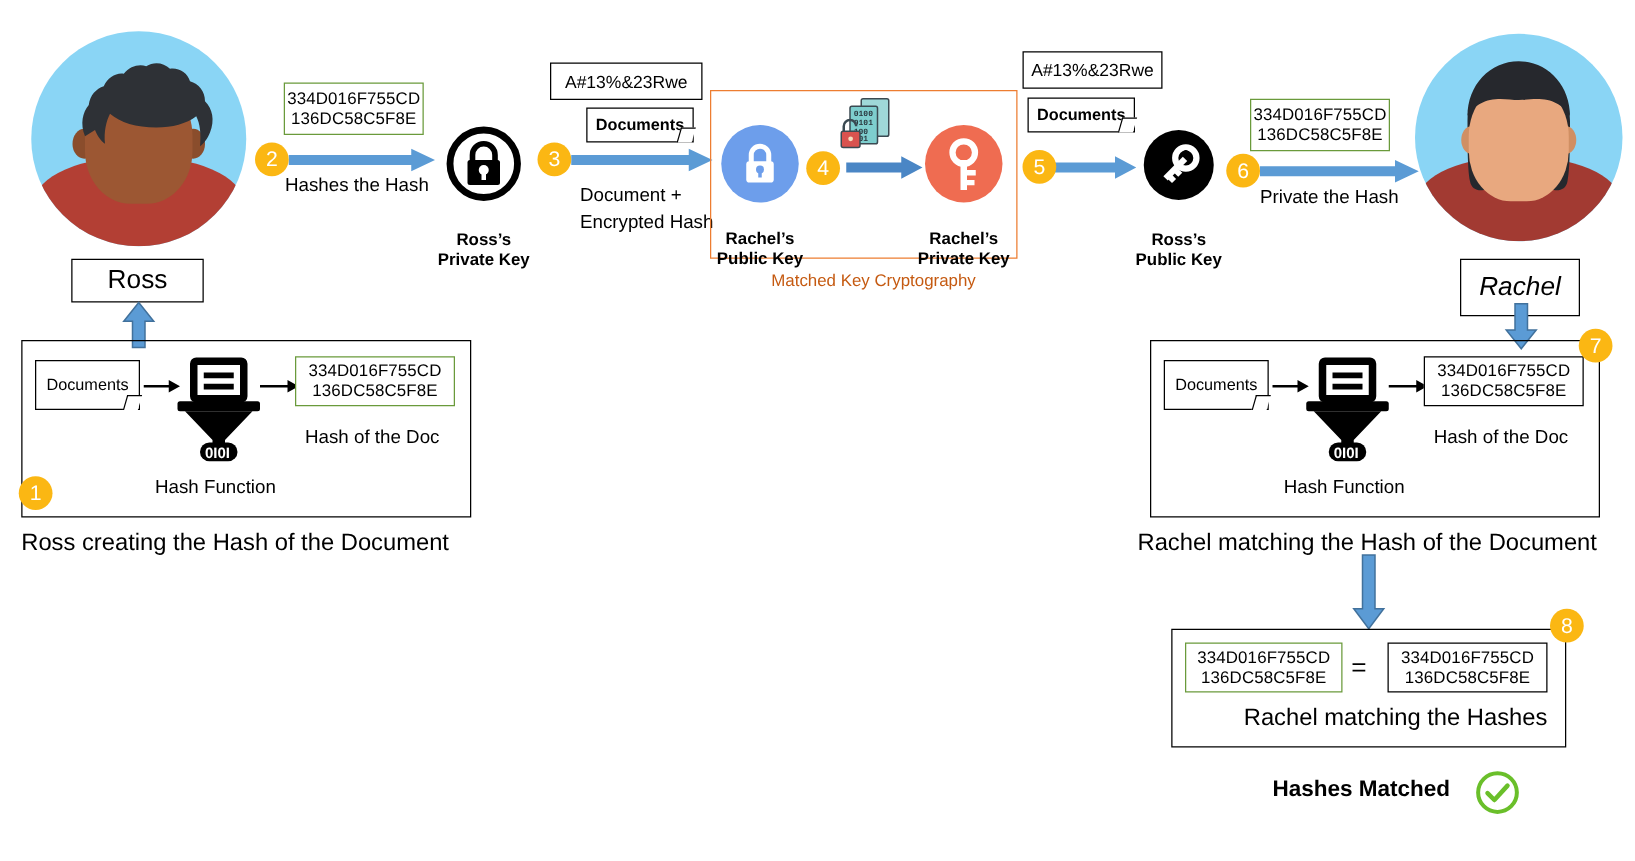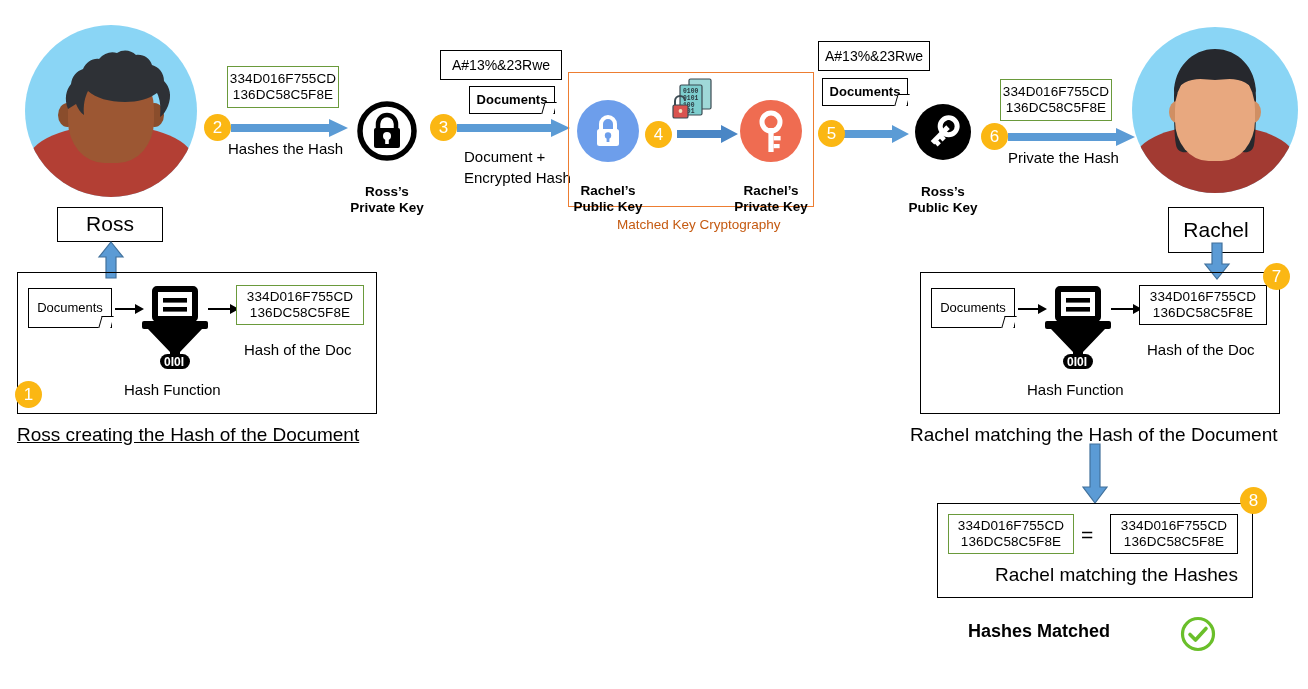--- a/index.html
+++ b/index.html
@@ -227,21 +227,21 @@
       <path fill="#26282d" d="M42 70c0-26 17-46 41-46s41 20 41 46c0 18 0 38-2 48-1 6-6 8-11 7-5-1-7-5-7-11V74H62v40c0 6-2 10-7 11-5 1-10-1-11-7-2-10-2-30-2-48z"></path>
     </svg>
     <div class="av-ear" style="left:37px;top:74px;width:16px;height:22px;background:#d08f63;"></div>
     <div class="av-ear" style="right:37px;top:74px;width:16px;height:22px;background:#d08f63;"></div>
     <div class="av-head" style="top:38px;width:80px;height:96px;background:#e8a87f;"></div>
     <svg class="abs" style="left:0;top:0;" width="166" height="166" viewBox="0 0 166 166">
       <path fill="#26282d" d="M83 22c23 0 41 19 41 44 0-2-8-11-18-13-9-2-16 0-23 0s-14-2-23 0c-10 2-18 11-18 13 0-25 18-44 41-44z"></path>
     </svg>
   </div>
 </div>
-<div class="obox namebox" style="left:1168px;top:207px;width:96px;height:46px;">
+<div class="obox namebox" style="left:1168px;top:207px;width:96px;height:46px;font-style:italic;">
   <span>Rachel</span>
 </div>
 <svg class="abs" style="left:1202px;top:243px;" width="30" height="37" viewBox="0 0 30 37">
   <path d="M10 0 L20 0 L20 21 L27 21 L15 36 L3 21 L10 21 Z" fill="#5b9bd5" stroke="#41719c" stroke-width="1.2"></path>
 </svg>
 
 <div class="abs" style="left:17px;top:272px;width:360px;height:142px;border:1.3px solid #000;box-sizing:border-box;"></div>
 <div class="obox" style="left:28px;top:288px;width:84px;height:40px;font-size:13px;">
   <span>Documents</span>
   <span class="fold"></span>
@@ -269,21 +269,21 @@
 </div>
 <div class="cap" style="left:244px;top:341px;">
   <span>Hash of the Doc</span>
 </div>
 <div class="cap" style="left:124px;top:381px;">
   <span>Hash Function</span>
 </div>
 <div class="badge" style="left:15px;top:381px;">
   <span>1</span>
 </div>
-<div class="cap-lg" style="left:17px;top:424px;text-decoration:underline;">
+<div class="cap-lg" style="left:17px;top:424px;">
   <span>Ross creating the Hash of the Document</span>
 </div>
 
 <div class="abs" style="left:920px;top:272px;width:360px;height:142px;border:1.3px solid #000;box-sizing:border-box;"></div>
 <div class="obox" style="left:931px;top:288px;width:84px;height:40px;font-size:13px;">
   <span>Documents</span>
   <span class="fold"></span>
 </div>
 <svg class="abs" style="left:1018px;top:303px;" width="30" height="12" viewBox="0 0 30 12">
   <path d="M0 5 L20 5 L20 1 L29 6 L20 11 L20 7 L0 7 Z" fill="#000"></path>
@@ -335,19 +335,19 @@
   <span>334D016F755CD
 136DC58C5F8E</span>
 </div>
 <div class="cap-lg" style="left:967px;top:564px;margin-left:28px;">
   <span>Rachel matching the Hashes</span>
 </div>
 <div class="badge" style="left:1240px;top:487px;">
   <span>8</span>
 </div>
 
-<div class="matched" style="left:968px;top:621px;">
+<div class="matched" style="left:1018px;top:621px;">
   <span>Hashes Matched</span>
 </div>
 <svg class="abs" style="left:1179px;top:615px;" width="38" height="38" viewBox="0 0 38 38">
   <circle cx="19" cy="19" r="15.5" fill="none" stroke="#6abf2a" stroke-width="3.2"></circle>
   <path d="M11 19.5 L16.5 25 L27 13.5" fill="none" stroke="#6abf2a" stroke-width="3.6" stroke-linecap="round" stroke-linejoin="round"></path>
 </svg>
 
 </body></html>

